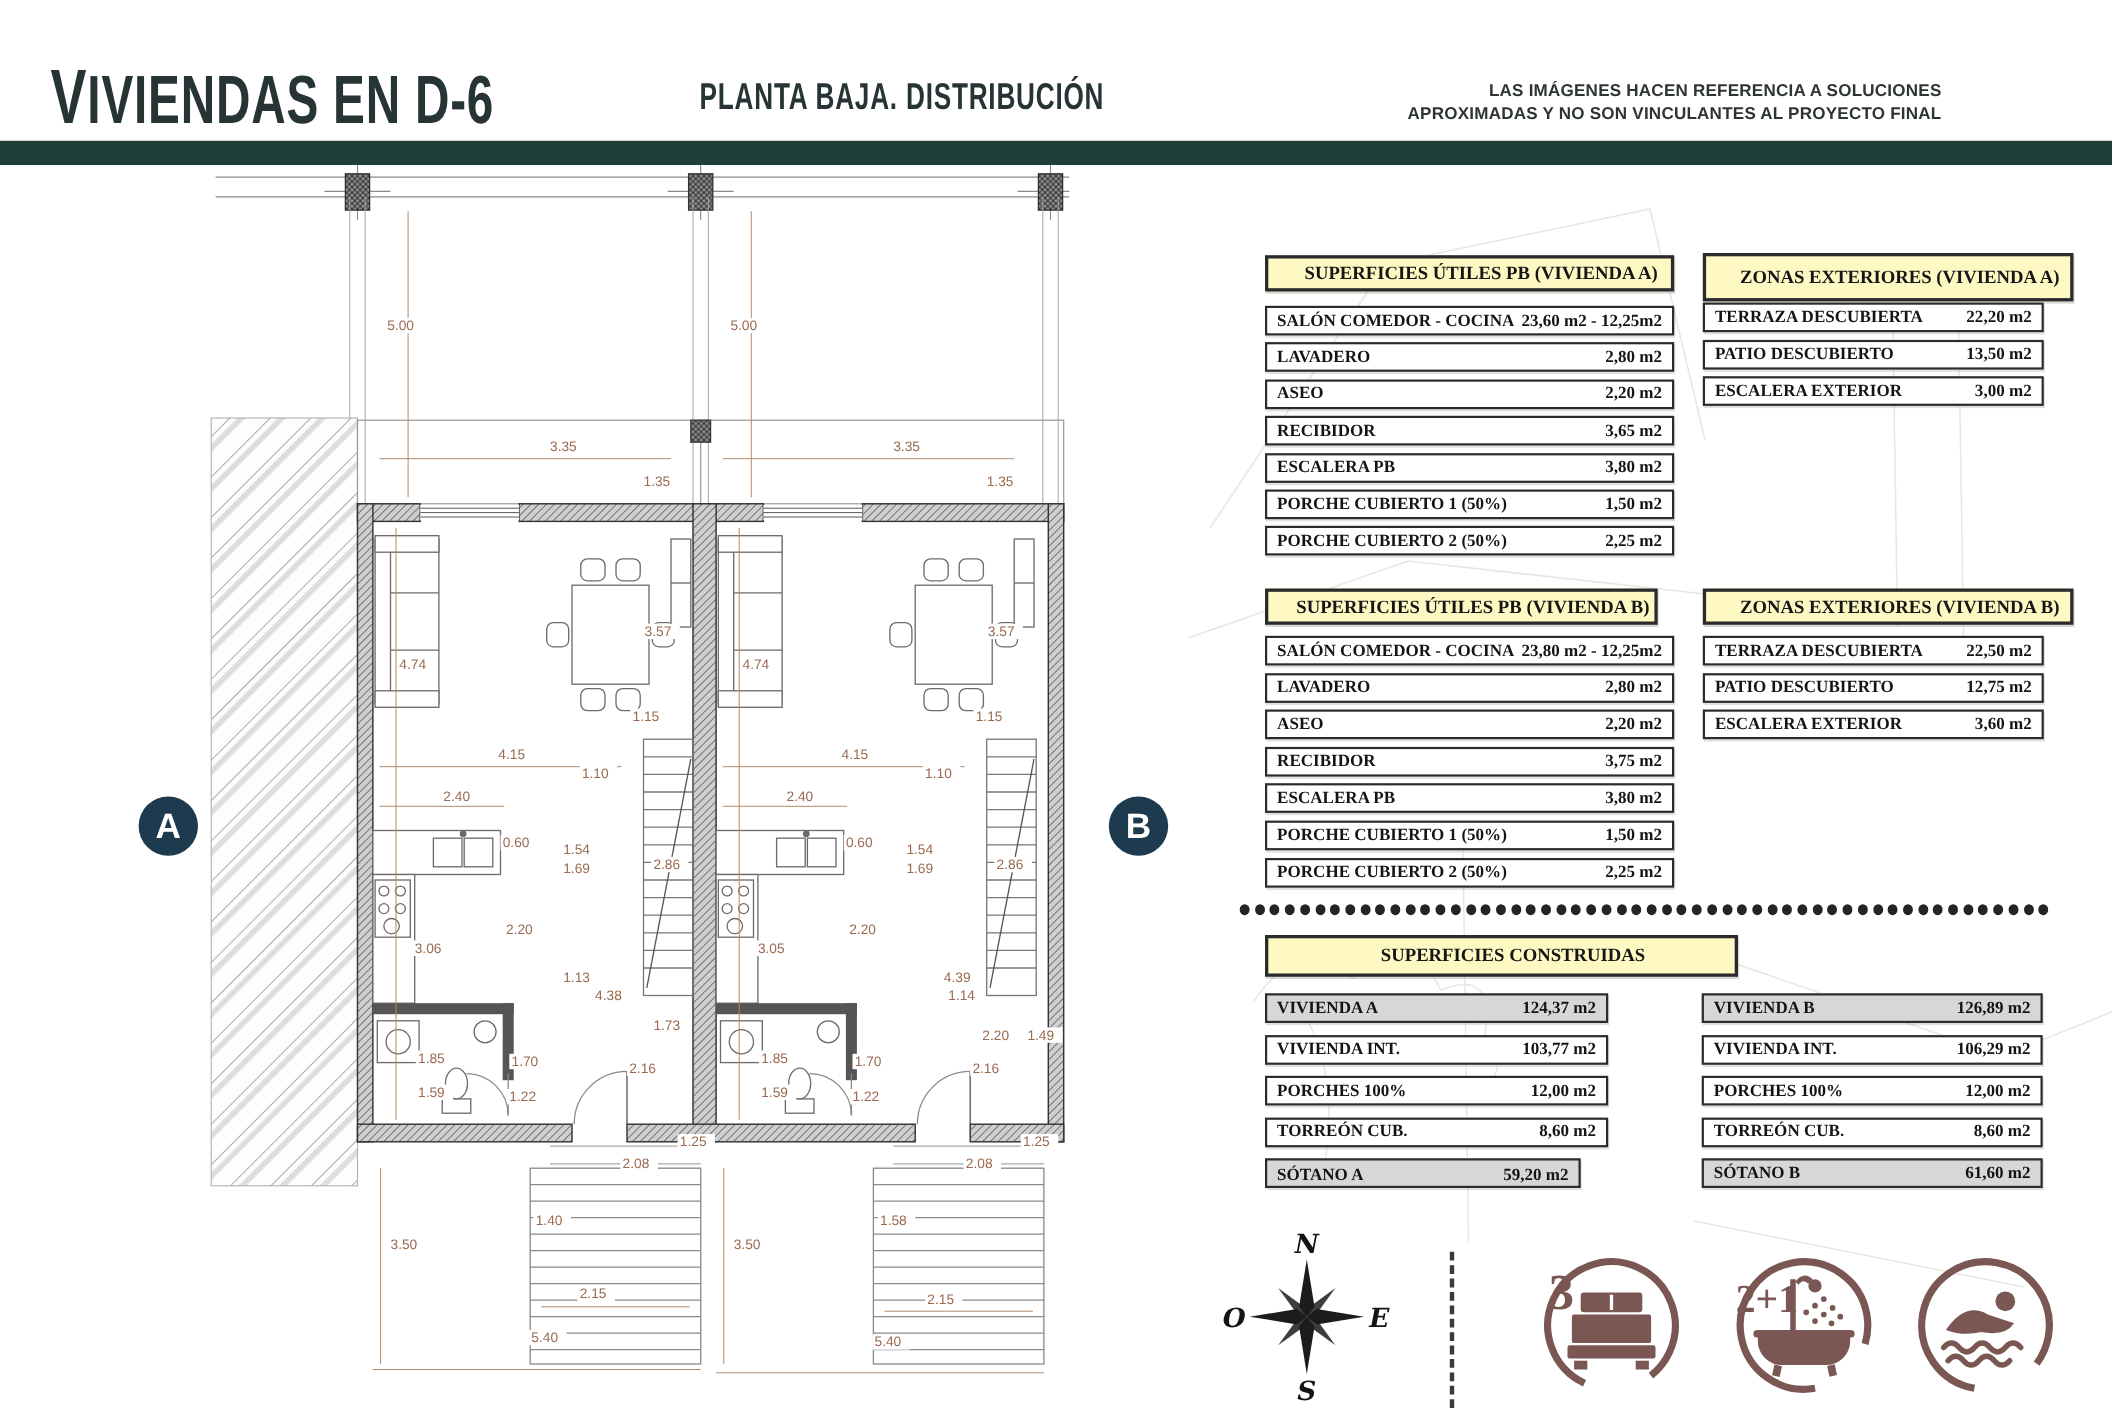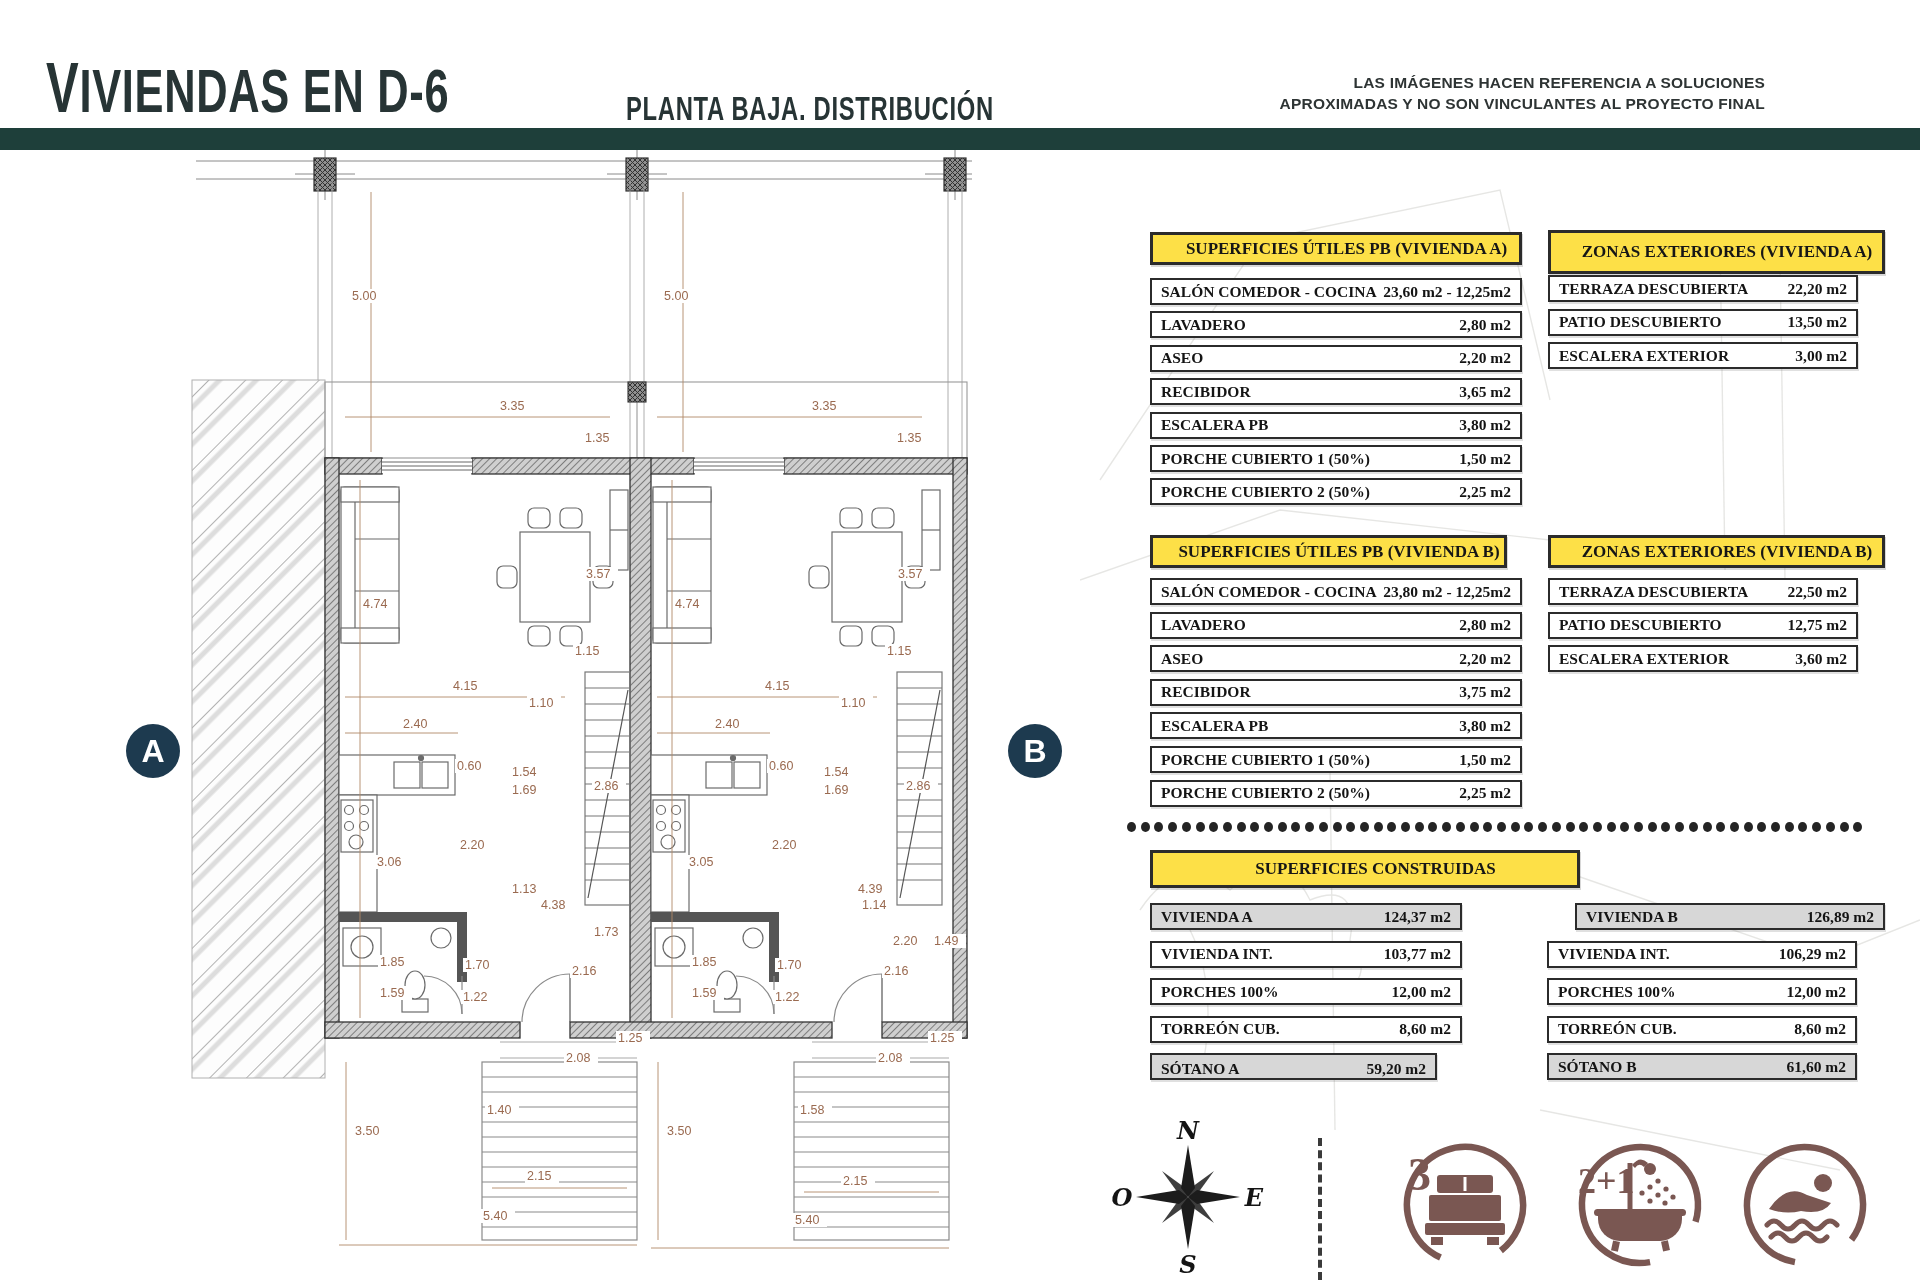--- a/index.html
+++ b/index.html
@@ -1,30 +1,30 @@
 <!DOCTYPE html>
 <html><head>
 <meta charset="utf-8">
 <style>
   html,body{margin:0;padding:0;background:#e8e8e8;}
   #page{position:relative;width:1920px;height:1280px;background:#ffffff;overflow:hidden;
         font-family:"Liberation Sans",sans-serif;color:#1b1b1b;}
   .abs{position:absolute;}
   
-  #main-title{left:46px;top:48px;display:flex;align-items:flex-end;gap:4px;color:#273435;white-space:nowrap;}
+  #main-title{left:46px;top:48px;display:flex;align-items:center;gap:14px;color:#273435;white-space:nowrap;}
   .cond{display:inline-block;transform:scaleX(.70);transform-origin:0 80%;}
   #title-big{font-size:62px;font-weight:bold;letter-spacing:1px;}
   #title-big::first-letter{font-size:1.13em;}
   #title-sub{font-size:34px;font-weight:bold;letter-spacing:1px;}
   #disclaimer{top:72px;right:155px;text-align:right;font-size:15.5px;font-weight:bold;
               color:#2e3434;line-height:21px;letter-spacing:.2px;}
   #teal-bar{left:0;top:128px;width:1920px;height:22px;background:#1e3f3a;}
   
   #panel-title{left:1148px;top:152px;font-size:58px;font-weight:bold;color:#2d2d31;white-space:nowrap;}
-  .tblhead{position:absolute;box-sizing:border-box;border:3px solid #2b2b2b;background:#fde047;
+  .tblhead{position:absolute;box-sizing:border-box;border:3px solid #2b2b2b;background:#fef9c3;
            display:flex;align-items:center;justify-content:center;
            font-family:"Liberation Serif",serif;font-weight:bold;font-size:17px;color:#161616;
            box-shadow:1px 2px 0 rgba(100,100,100,.25);padding-left:21px;}
   .tblrow{position:absolute;box-sizing:border-box;border:2.5px solid #2b2b2b;background:#fff;
           display:flex;align-items:center;justify-content:space-between;padding:0 9px;
           font-family:"Liberation Serif",serif;font-weight:bold;font-size:15.5px;color:#141414;
           box-shadow:1px 2px 0 rgba(100,100,100,.2);white-space:nowrap;}
   .tblrow.shaded{background:#d7d7d7;gap:40px;}
   #dots-row{left:1127px;top:821px;width:736px;height:11px;display:flex;justify-content:space-between;align-items:center;}
   .dot{width:9px;height:10px;border-radius:50%;background:#242424;flex:0 0 auto;}
@@ -478,21 +478,21 @@
         <span>12,00 m2</span>
       </div>
       <div class="tblrow" style="left: 1150px; top: 1015.5px; width: 312px; height: 27px;">
         <span>TORREÓN CUB.</span>
         <span>8,60 m2</span>
       </div>
       <div class="tblrow shaded" style="left: 1150px; top: 1053px; width: 287px; height: 27px; align-items: flex-end;">
         <span>SÓTANO A</span>
         <span>59,20 m2</span>
       </div>
-      <div class="tblrow shaded" style="left: 1547px; top: 903px; width: 310px; height: 27px; margin-left: 28px;">
+      <div class="tblrow shaded" style="left: 1547px; top: 903px; width: 310px; height: 27px;">
         <span>VIVIENDA B</span>
         <span>126,89 m2</span>
       </div>
       <div class="tblrow" style="left: 1547px; top: 940.5px; width: 310px; height: 27px;">
         <span>VIVIENDA INT.</span>
         <span>106,29 m2</span>
       </div>
       <div class="tblrow" style="left: 1547px; top: 978px; width: 310px; height: 27px;">
         <span>PORCHES 100%</span>
         <span>12,00 m2</span>

